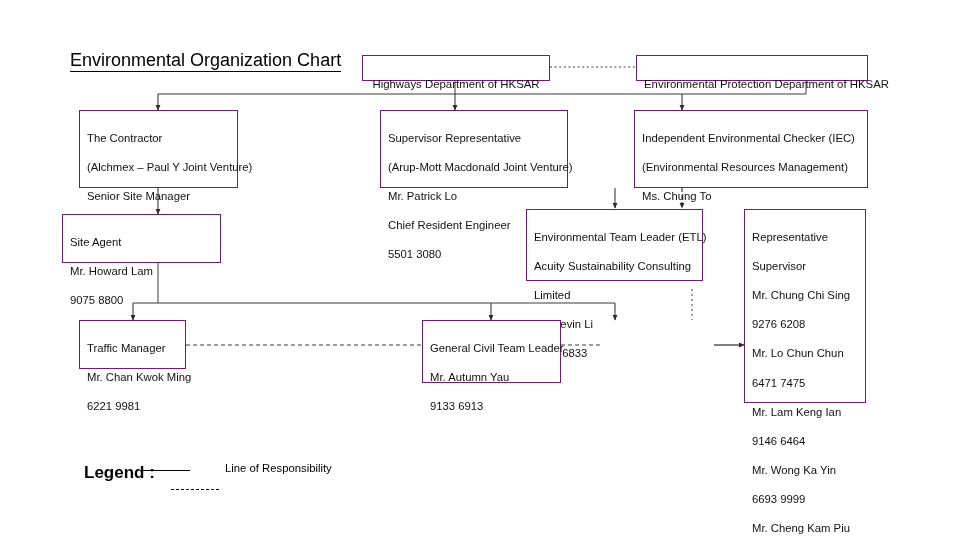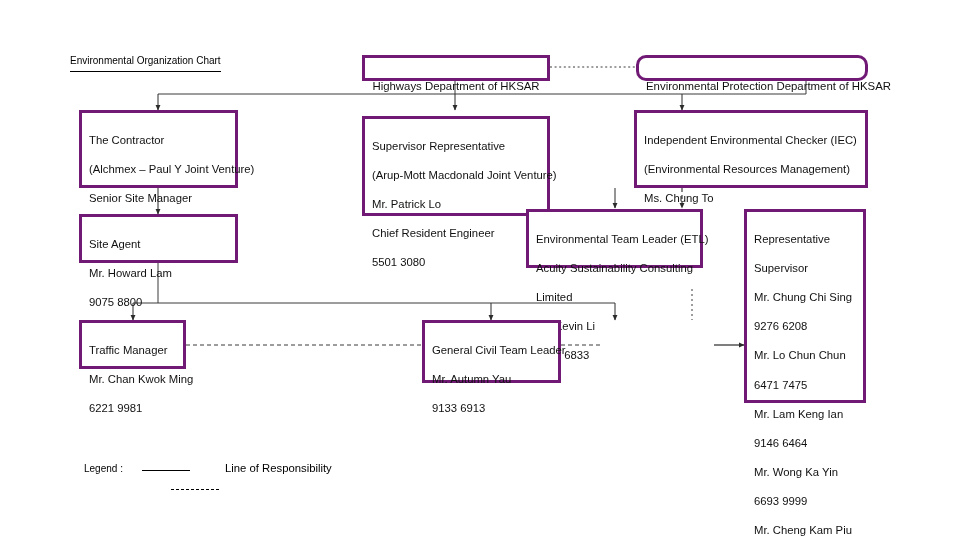--- a/index.html
+++ b/index.html
@@ -22,37 +22,37 @@
     position: absolute;
     left: 0;
     top: 0;
     width: 966px;
     height: 543px;
     pointer-events: none;
   }
   .node {
     position: absolute;
     box-sizing: border-box;
-    border: 3px solid #701a75;
+    border: 1px solid #701a75;
     background: #ffffff;
     padding: 5px 7px 4px 7px;
     font-size: 11.3px;
     line-height: 14.6px;
     white-space: pre-line;
     color: #111111;
   }
   .node-line {
     display: block;
     white-space: pre;
   }
   #page-title {
     position: absolute;
     left: 70px;
     top: 51px;
-    font-size: 10px;
+    font-size: 18px;
     line-height: 19px;
     border-bottom: 1.3px solid #000000;
     padding-bottom: 1px;
     color: #000000;
   }
   .top-node {
     font-size: 11.4px;
     padding-top: 6px;
     text-align: center;
   }
@@ -61,22 +61,22 @@
     position: absolute;
     left: 84px;
     top: 460px;
     width: 420px;
     font-size: 11.3px;
   }
   #legend-label {
     position: absolute;
     left: 0;
     top: 3px;
-    font-weight: normal;
-    font-size: 10px;
+    font-weight: bold;
+    font-size: 17px;
   }
   .legend-row {
     position: absolute;
     left: 58px;
     display: flex;
     align-items: center;
     gap: 26px;
   }
   #legend-row-responsibility { top: 2px; }
   #legend-row-communication { top: 28px; flex-direction: column; }
@@ -158,54 +158,54 @@
     <line x1="561" y1="345" x2="602" y2="345" stroke="#3a3a3a" stroke-width="1" stroke-dasharray="4,3"></line>
 
     
     <line x1="714" y1="345" x2="744" y2="345" stroke="#2b2b2b" stroke-width="1.2" marker-end="url(#arrow)"></line>
   </svg>
 
   <div class="node top-node" style="left:362px; top:55px; width:188px; height:26px;">
     <span class="node-line">Highways Department of HKSAR</span>
   </div>
 
-  <div class="node top-node" style="left:636px; top:55px; width:232px; height:26px;border-radius:10px;">
+  <div class="node top-node" style="left:636px; top:55px; width:232px; height:26px;">
     <span class="node-line">Environmental Protection Department of HKSAR</span>
   </div>
 
   <div class="node" style="left:79px; top:110px; width:159px; height:78px;">
     <span class="node-line">The Contractor</span>
     <span class="node-line">(Alchmex – Paul Y Joint Venture)</span>
     <span class="node-line">Senior Site Manager</span>
     <span class="node-line">Mr. An Qi Tong</span>
     <span class="node-line">5621 7688</span>
   </div>
 
-  <div class="node" style="left:362px; top:110px; width:188px; height:100px;margin-top:6px;">
+  <div class="node" style="left:380px; top:110px; width:188px; height:78px;">
     <span class="node-line">Supervisor Representative</span>
     <span class="node-line">(Arup-Mott Macdonald Joint Venture)</span>
     <span class="node-line">Mr. Patrick Lo</span>
     <span class="node-line">Chief Resident Engineer</span>
     <span class="node-line">5501 3080</span>
   </div>
 
   <div class="node" style="left:634px; top:110px; width:234px; height:78px;">
     <span class="node-line">Independent Environmental Checker (IEC)</span>
     <span class="node-line">(Environmental Resources Management)</span>
     <span class="node-line">Ms. Chung To</span>
     <span class="node-line">2271 3313</span>
   </div>
 
-  <div class="node" style="left:79px; top:214px; width:159px; height:49px;">
+  <div class="node" style="left:62px; top:214px; width:159px; height:49px;">
     <span class="node-line">Site Agent</span>
     <span class="node-line">Mr. Howard Lam</span>
     <span class="node-line">9075 8800</span>
   </div>
 
-  <div class="node" style="left:526px; top:209px; width:177px; height:59px;">
+  <div class="node" style="left:526px; top:209px; width:177px; height:72px;">
     <span class="node-line">Environmental Team Leader (ETL)</span>
     <span class="node-line">Acuity Sustainability Consulting</span>
     <span class="node-line">Limited</span>
     <span class="node-line">Mr. Kevin Li</span>
     <span class="node-line">2698 6833</span>
   </div>
 
   <div class="node" style="left:744px; top:209px; width:122px; height:194px;">
     <span class="node-line">Representative</span>
     <span class="node-line">Supervisor</span>

